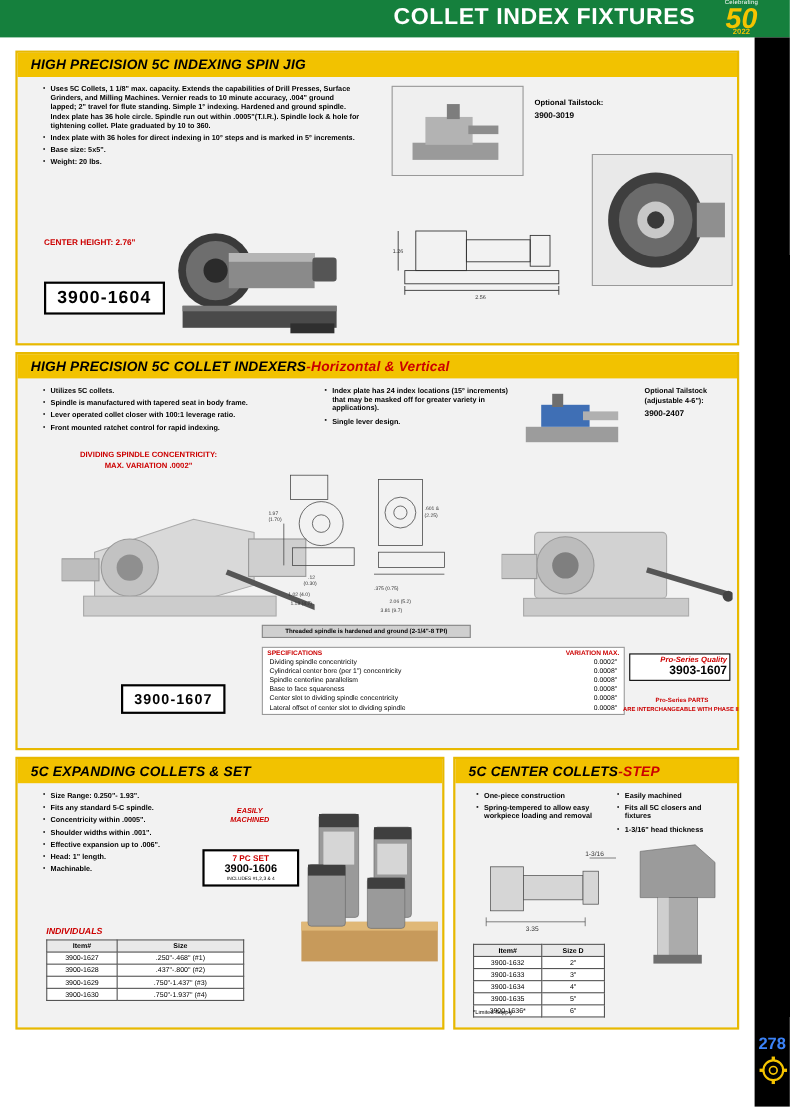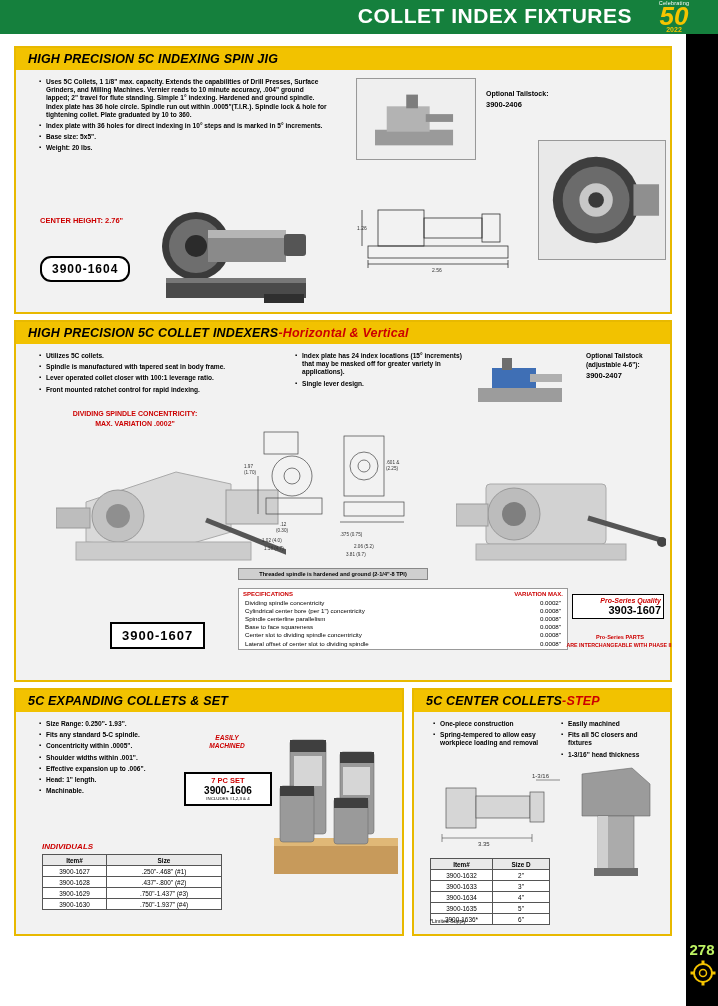--- a/index.html
+++ b/index.html
@@ -34,21 +34,21 @@
   .logo50 .sm  { font-size:5.5px; color:#fff; letter-spacing:.2px; line-height:6px;}
   .logo50 .yr  { font-size:7px; color:#f5c400; font-weight:bold; line-height:7px;}
 
   
   .sidebar {
     position:absolute; right:0; top:34px; width:32px; height:972px;
     background:#000;
   }
   .page-num {
     position:absolute; right:2px; bottom:48px; width:28px;
-    color:#bef264; font-size:15px; font-weight:bold; text-align:center;
+    color:#3b82f6; font-size:15px; font-weight:bold; text-align:center;
   }
   .side-gear {
     position:absolute; right:2px; bottom:20px; width:26px; height:26px;
   }
 
   
   .panel {
     position:absolute; border:2px solid #e8b900; background:#f2f2f2;
   }
   .panel-title {
@@ -121,21 +121,21 @@
       <ul class="bul">
         <li>Uses 5C Collets, 1 1/8" max. capacity. Extends the capabilities of Drill Presses, Surface Grinders, and Milling Machines. Vernier reads to 10 minute accuracy, .004" ground lapped; 2" travel for flute standing. Simple 1° indexing. Hardened and ground spindle. Index plate has 36 hole circle. Spindle run out within .0005"(T.I.R.). Spindle lock &amp; hole for tightening collet. Plate graduated by 10 to 360.</li>
         <li>Index plate with 36 holes for direct indexing in 10° steps and is marked in 5° increments.</li>
         <li>Base size: 5x5".</li>
         <li>Weight: 20 lbs.</li>
       </ul>
     </div>
 
     <div class="redtxt" style="position:absolute; left:24px; top:168px; font-size:7.5px;">CENTER HEIGHT: 2.76"</div>
 
-    <div class="partbox" style="position:absolute; left:24px; top:208px; font-size:12px;border-radius:11px;">3900-1604</div>
+    <div class="partbox" style="position:absolute; left:24px; top:208px; font-size:16px;">3900-1604</div>
 
     <div style="position:absolute; left:130px; top:150px; width:190px; height:110px;">
       <svg viewBox="0 0 190 110" width="190" height="110">
         <ellipse cx="50" cy="48" rx="34" ry="34" fill="#3a3a3a"></ellipse>
         <ellipse cx="50" cy="48" rx="27" ry="27" fill="#6e6e6e"></ellipse>
         <ellipse cx="50" cy="48" rx="11" ry="11" fill="#2b2b2b"></ellipse>
         <rect x="62" y="32" width="78" height="32" fill="#8a8a8a"></rect>
         <rect x="62" y="32" width="78" height="8" fill="#b5b5b5"></rect>
         <rect x="138" y="36" width="22" height="22" rx="3" fill="#555"></rect>
         <rect x="20" y="80" width="140" height="20" fill="#4a4a4a"></rect>
@@ -147,21 +147,21 @@
     <div class="photo-frame" style="position:absolute; left:340px; top:30px; width:120px; height:82px;">
       <svg viewBox="0 0 120 82" width="118" height="80">
         <rect x="0" y="0" width="120" height="82" fill="#efefef"></rect>
         <rect x="18" y="52" width="80" height="16" fill="#9a9a9a"></rect>
         <rect x="30" y="28" width="44" height="26" fill="#b3b3b3"></rect>
         <rect x="50" y="16" width="12" height="14" fill="#7d7d7d"></rect>
         <rect x="70" y="36" width="28" height="8" fill="#8d8d8d"></rect>
       </svg>
     </div>
     <div style="position:absolute; left:470px; top:42px; font-size:7px; font-weight:bold;">Optional Tailstock:</div>
-    <div style="position:absolute; left:470px; top:52px; font-size:7.5px; font-weight:bold;">3900-2406</div>
+    <div style="position:absolute; left:470px; top:52px; font-size:7.5px; font-weight:bold;">3900-3019</div>
 
     <div class="photo-frame" style="position:absolute; left:522px; top:92px; width:128px; height:120px;">
       <svg viewBox="0 0 128 120" width="126" height="118">
         <rect x="0" y="0" width="128" height="120" fill="#e9e9e9"></rect>
         <ellipse cx="58" cy="60" rx="44" ry="44" fill="#3e3e3e"></ellipse>
         <ellipse cx="58" cy="60" rx="34" ry="34" fill="#6b6b6b"></ellipse>
         <ellipse cx="58" cy="60" rx="17" ry="17" fill="#c8c8c8"></ellipse>
         <ellipse cx="58" cy="60" rx="8" ry="8" fill="#3a3a3a"></ellipse>
         <rect x="96" y="44" width="26" height="32" fill="#8f8f8f"></rect>
       </svg>

